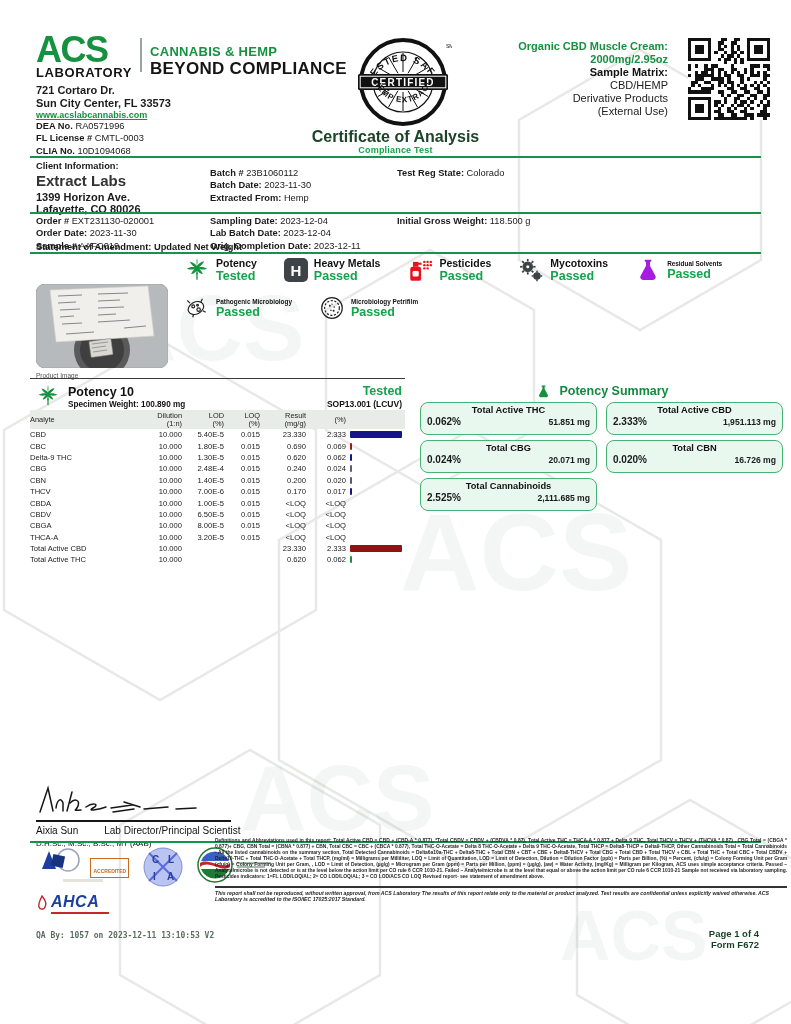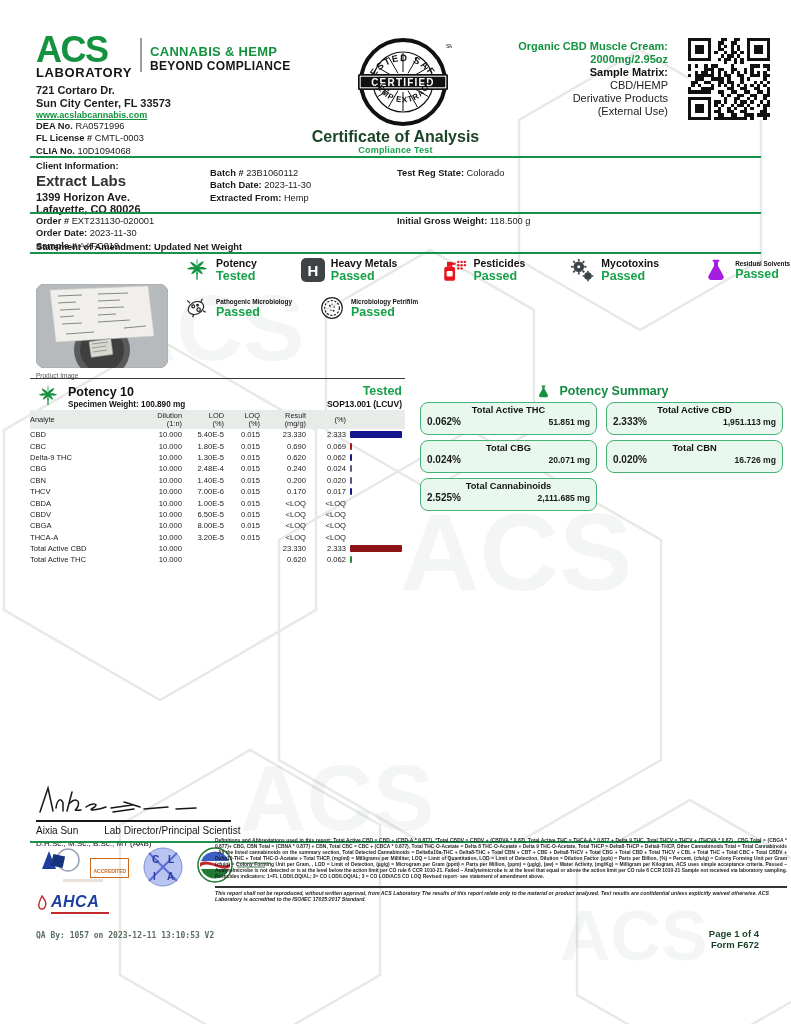--- a/index.html
+++ b/index.html
@@ -6,21 +6,21 @@
   .page{position:relative;width:791px;height:1024px;background:#fff;overflow:hidden;
         font-family:"Liberation Sans",sans-serif;color:#1a1a1a;}
   .abs{position:absolute;z-index:2;}
   .wm{position:absolute;left:0;top:0;z-index:0;pointer-events:none;}
   .gline{position:absolute;left:30px;right:30px;height:2px;background:#17924a;z-index:2;}
   
   .acs-big{font-size:36px;font-weight:800;color:#14923f;letter-spacing:-1.5px;line-height:.8;}
   .acs-lab{font-size:13px;font-weight:800;color:#151515;letter-spacing:.6px;}
   .vdiv{width:2px;height:34px;background:#9aa39c;margin:2px 8px 0 8px;}
   .tag1{font-size:13px;font-weight:800;color:#14923f;letter-spacing:.3px;}
-  .tag2{font-size:12px;font-weight:800;color:#151515;letter-spacing:.3px;}
+  .tag2{font-size:17px;font-weight:800;color:#151515;letter-spacing:.3px;}
   .addr{font-size:11px;font-weight:800;line-height:13px;color:#1c1c1c;}
   .site{font-size:9px;font-weight:800;color:#14923f;text-decoration:underline;}
   .prod{width:190px;text-align:right;font-size:11px;line-height:13px;color:#222;}
   .prod .t{color:#14923f;font-weight:800;}
   .prod .m{font-weight:800;color:#111;}
   .coa-title{font-size:16px;font-weight:800;color:#1b4428;text-align:center;}
   .coa-sub{font-size:9px;font-weight:800;color:#17a24b;text-align:center;letter-spacing:.2px;}
   .lv-line{font-size:9.3px;line-height:12.3px;white-space:nowrap;}
   .lv-label{font-weight:800;}
   .h9b{font-size:9.3px;font-weight:800;}
@@ -394,30 +394,35 @@
     <span class="lv-label">Test Reg State:</span>
     <span>Colorado</span>
   </div>
   <div class="gline" style="top:212px;"></div>
 
   <div class="abs" style="left:36px;top:215px;">
       <div class="lv-line"><span class="lv-label">Order #</span><span> EXT231130-020001</span></div>
       <div class="lv-line"><span class="lv-label">Order Date:</span><span> 2023-11-30</span></div>
       <div class="lv-line"><span class="lv-label">Sample #</span><span> AAFC019</span></div>
     </div>
+  <div class="abs" style="left:210px;top:215px;">
+      <div class="lv-line"><span class="lv-label">Sampling Date:</span><span> 2023-12-04</span></div>
+      <div class="lv-line"><span class="lv-label">Lab Batch Date:</span><span> 2023-12-04</span></div>
+      <div class="lv-line"><span class="lv-label">Orig. Completion Date:</span><span> 2023-12-11</span></div>
+    </div>
   <div class="abs" style="left:397px;top:215px;">
       <div class="lv-line"><span class="lv-label">Initial Gross Weight:</span><span> 118.500 g</span></div>
     </div>
   <div class="abs lv-line" style="left:36px;top:241px;">
     <span class="lv-label">Statement of Amendment:</span>
     <span class="lv-label">Updated Net Weight</span>
   </div>
   <div class="gline" style="top:252px;"></div>
 
-  <div class="abs" style="left:184px;top:257px;display:flex;gap:44px;">
+  <div class="abs" style="left:184px;top:257px;display:flex;gap:27px;">
       <div class="badge">
         <span style="display: inline-flex;">
           <svg width="26" height="26" viewBox="0 0 24 24">
             <path fill="#14923f" d="M12 1c.6 2.5.6 4.8 0 7 1.8-2.2 3.8-3.4 6.6-4-1.2 2.4-2.6 4-4.8 5.4 2.6-.6 5 -.2 7.6 1.4-2.6 1-4.8 1.1-7.2.4 1.6 1.2 2.6 2.6 3.2 4.6-2.2-.6-3.8-1.6-5-3.2l.6 3.8-1-.9-1 .9.6-3.8c-1.2 1.6-2.8 2.6-5 3.2.6-2 1.6-3.4 3.2-4.6-2.4.7-4.6.6-7.2-.4 2.6-1.6 5-2 7.6-1.4C8 8.4 6.6 6.8 5.4 4.4 8.2 5 10.2 6.2 12 8.4 11.4 5.8 11.4 3.5 12 1z"></path>
             <rect x="11.4" y="15" width="1.2" height="6" fill="#14923f"></rect>
           </svg>
         </span>
         <div class="txt">
           <div class="bname">Potency</div>
           <div class="bstatus">Tested</div>

